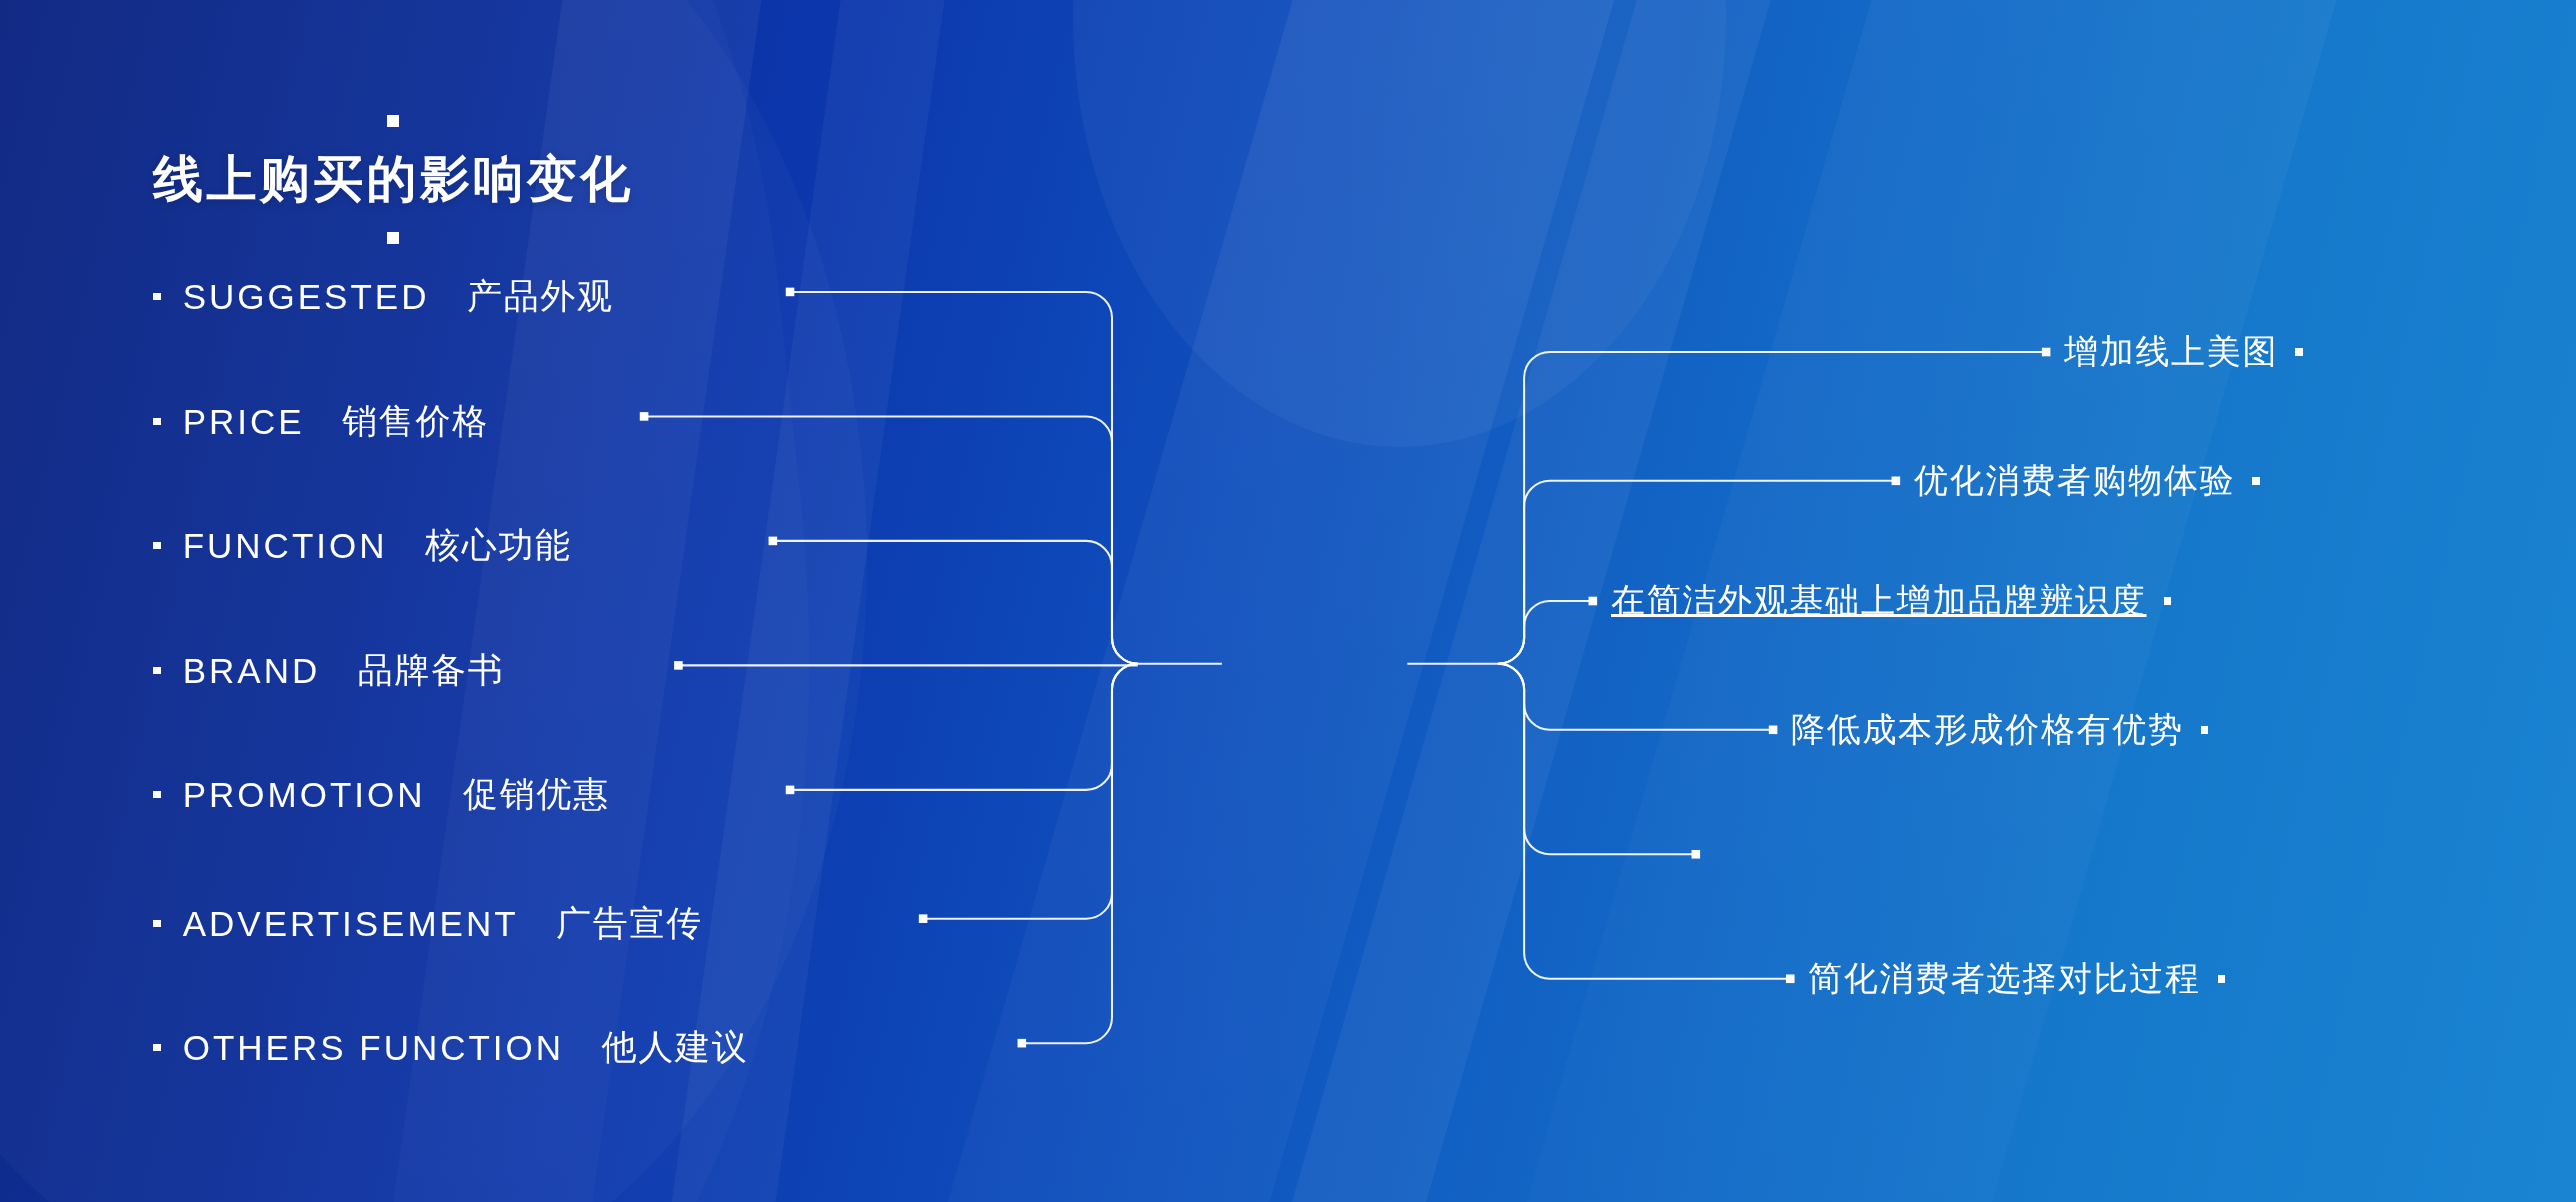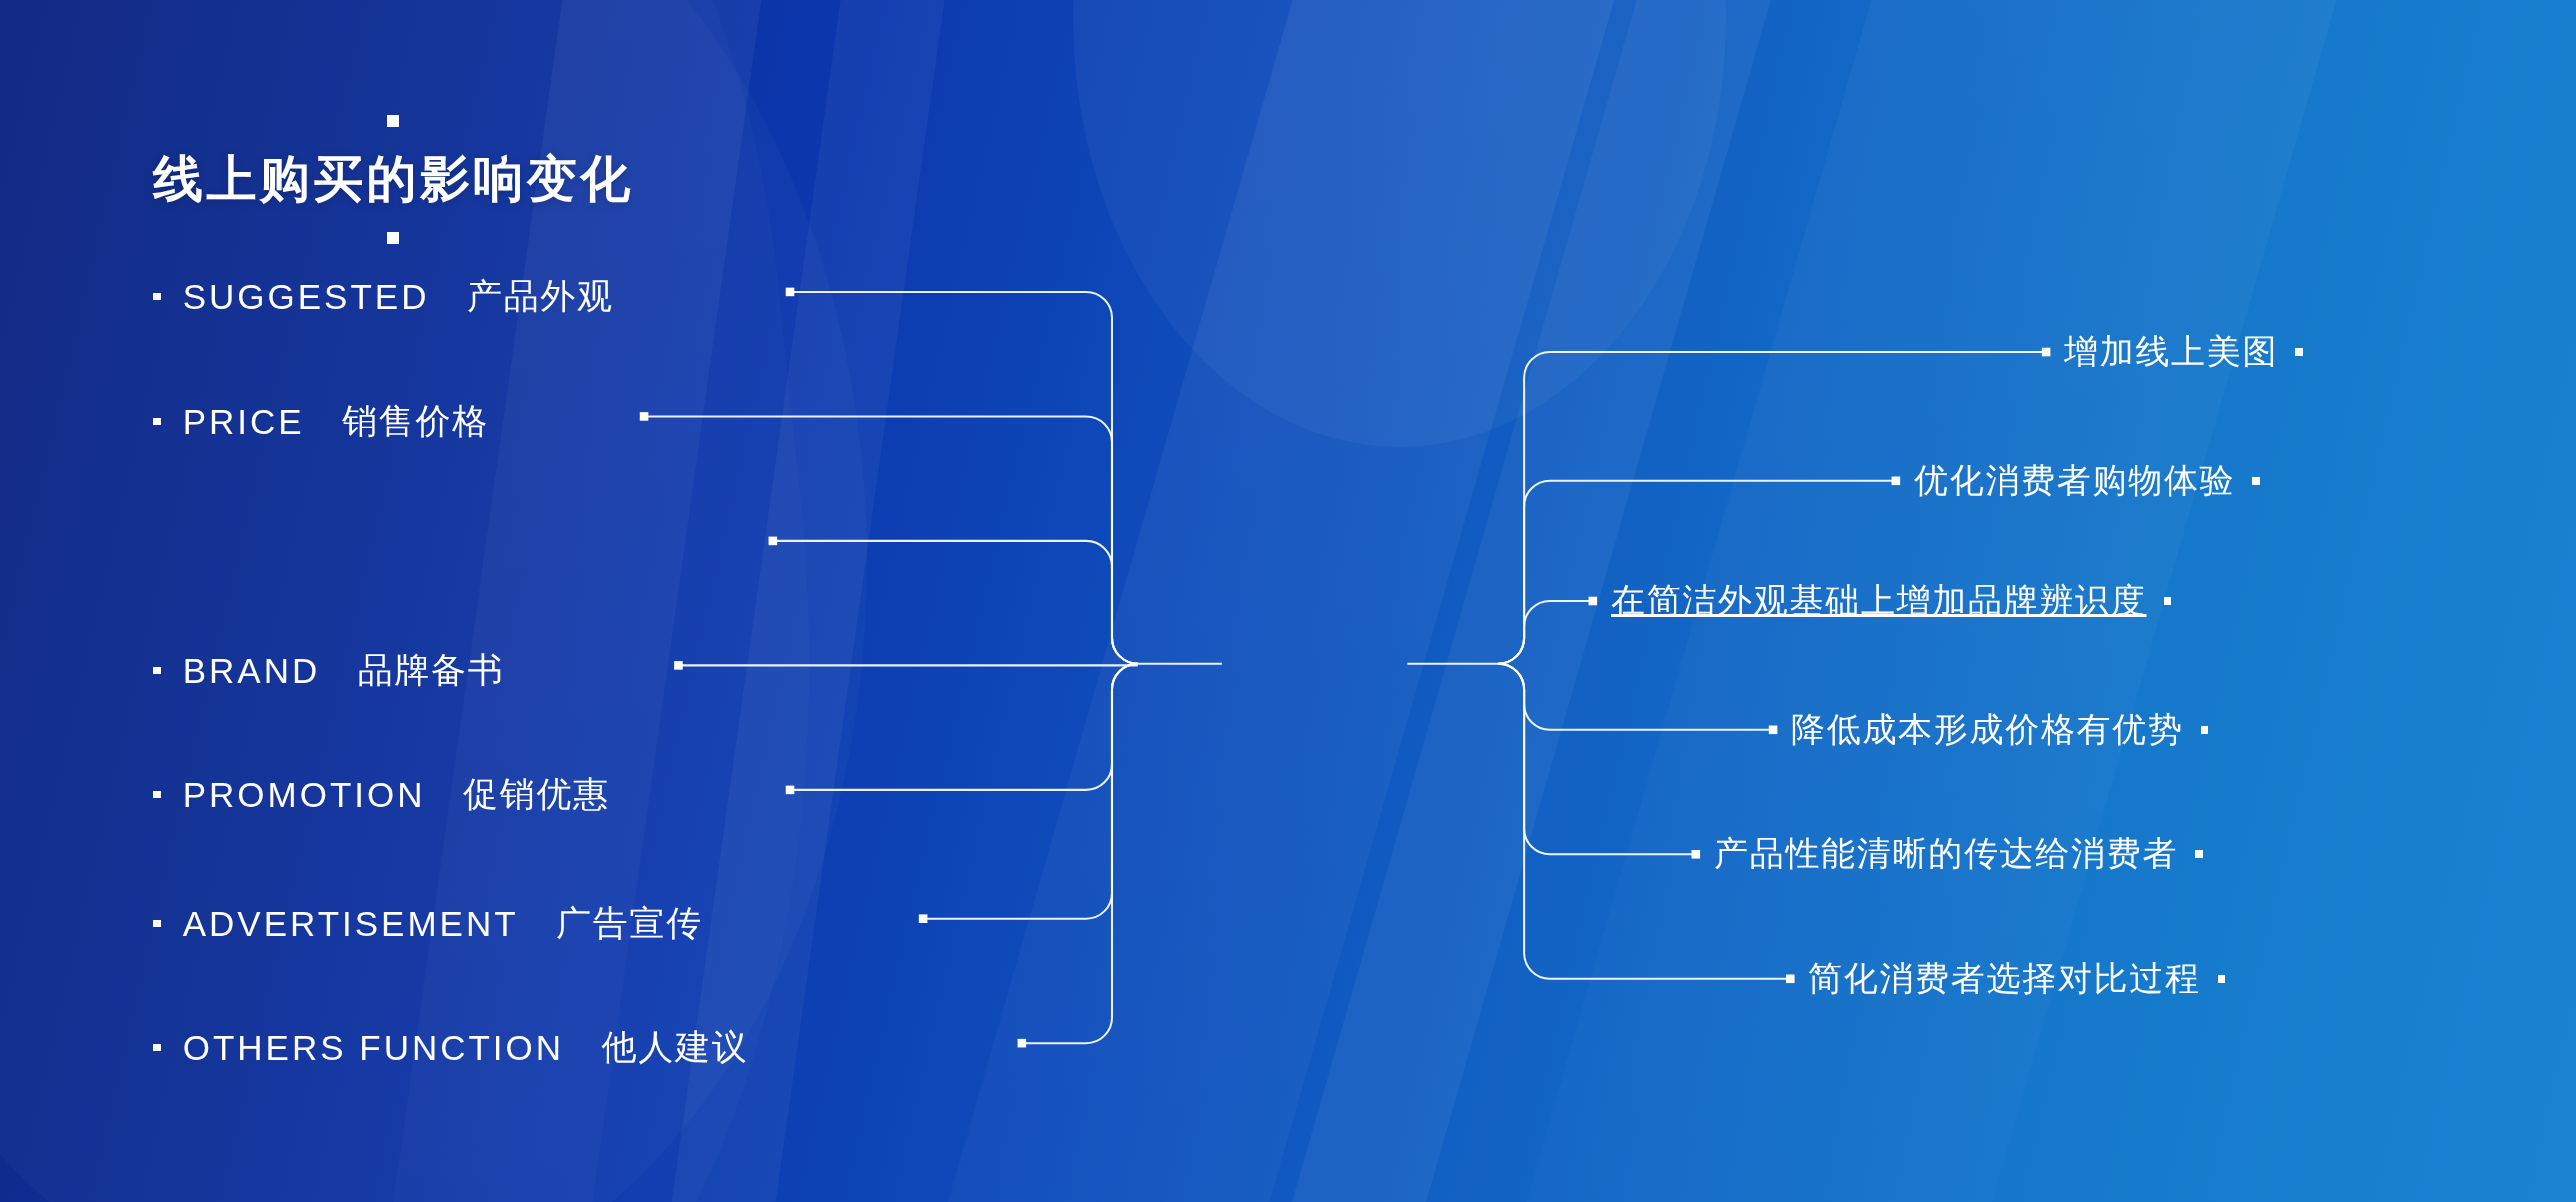--- a/index.html
+++ b/index.html
@@ -169,20 +169,25 @@
     <span class="en">SUGGESTED</span>
     <span class="cn">产品外观</span>
   </div>
 
   <div class="left-item" style="left:153px;top:398px;">
     <span class="sq"></span>
     <span class="en">PRICE</span>
     <span class="cn">销售价格</span>
   </div>
 
+  <div class="left-item" style="left:153px;top:522px;">
+    <span class="sq"></span>
+    <span class="en">FUNCTION</span>
+    <span class="cn">核心功能</span>
+  </div>
 
   <div class="left-item" style="left:153px;top:647px;">
     <span class="sq"></span>
     <span class="en">BRAND</span>
     <span class="cn">品牌备书</span>
   </div>
 
   <div class="left-item" style="left:153px;top:771px;">
     <span class="sq"></span>
     <span class="en">PROMOTION</span>
@@ -215,24 +220,20 @@
   <div class="right-item" style="left:1611px;top:601px;text-decoration:underline;">
     <span>在简洁外观基础上增加品牌辨识度</span>
     <span class="sq"></span>
   </div>
 
   <div class="right-item" style="left:1791px;top:730px;">
     <span>降低成本形成价格有优势</span>
     <span class="sq"></span>
   </div>
 
-  <div class="right-item" style="left:1714px;top:854px;">
-    <span>产品性能清晰的传达给消费者</span>
-    <span class="sq"></span>
-  </div>
 
   <div class="right-item" style="left:1808px;top:979px;">
     <span>简化消费者选择对比过程</span>
     <span class="sq"></span>
   </div>
 
 </div>
 
 
 </body></html>

